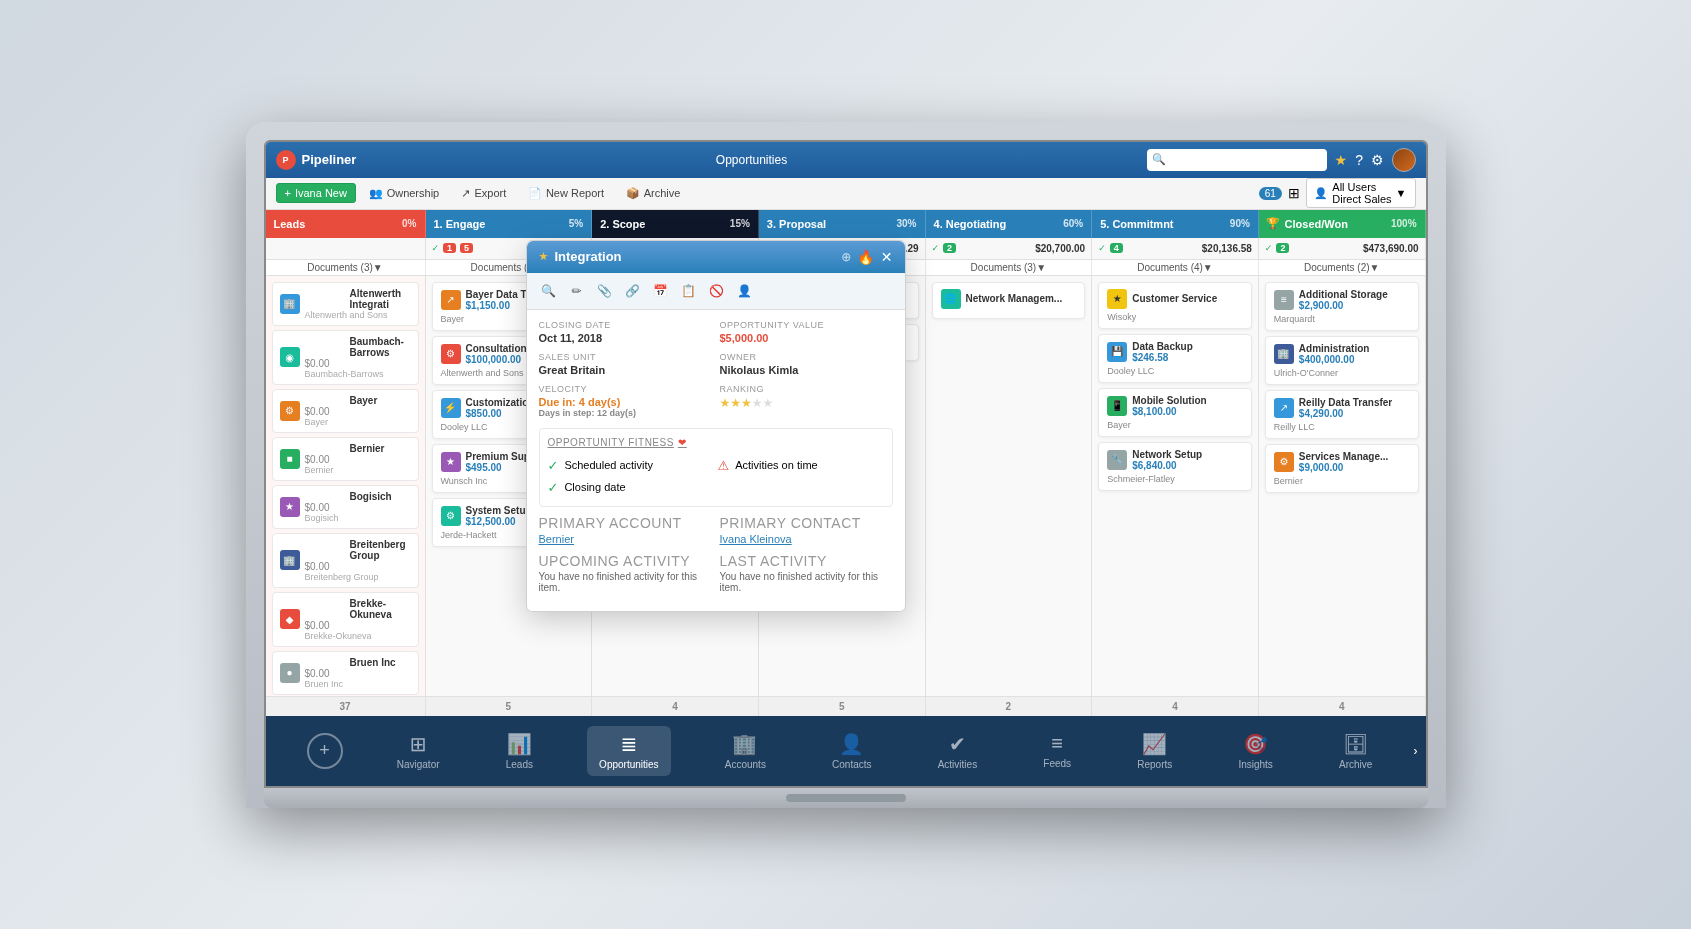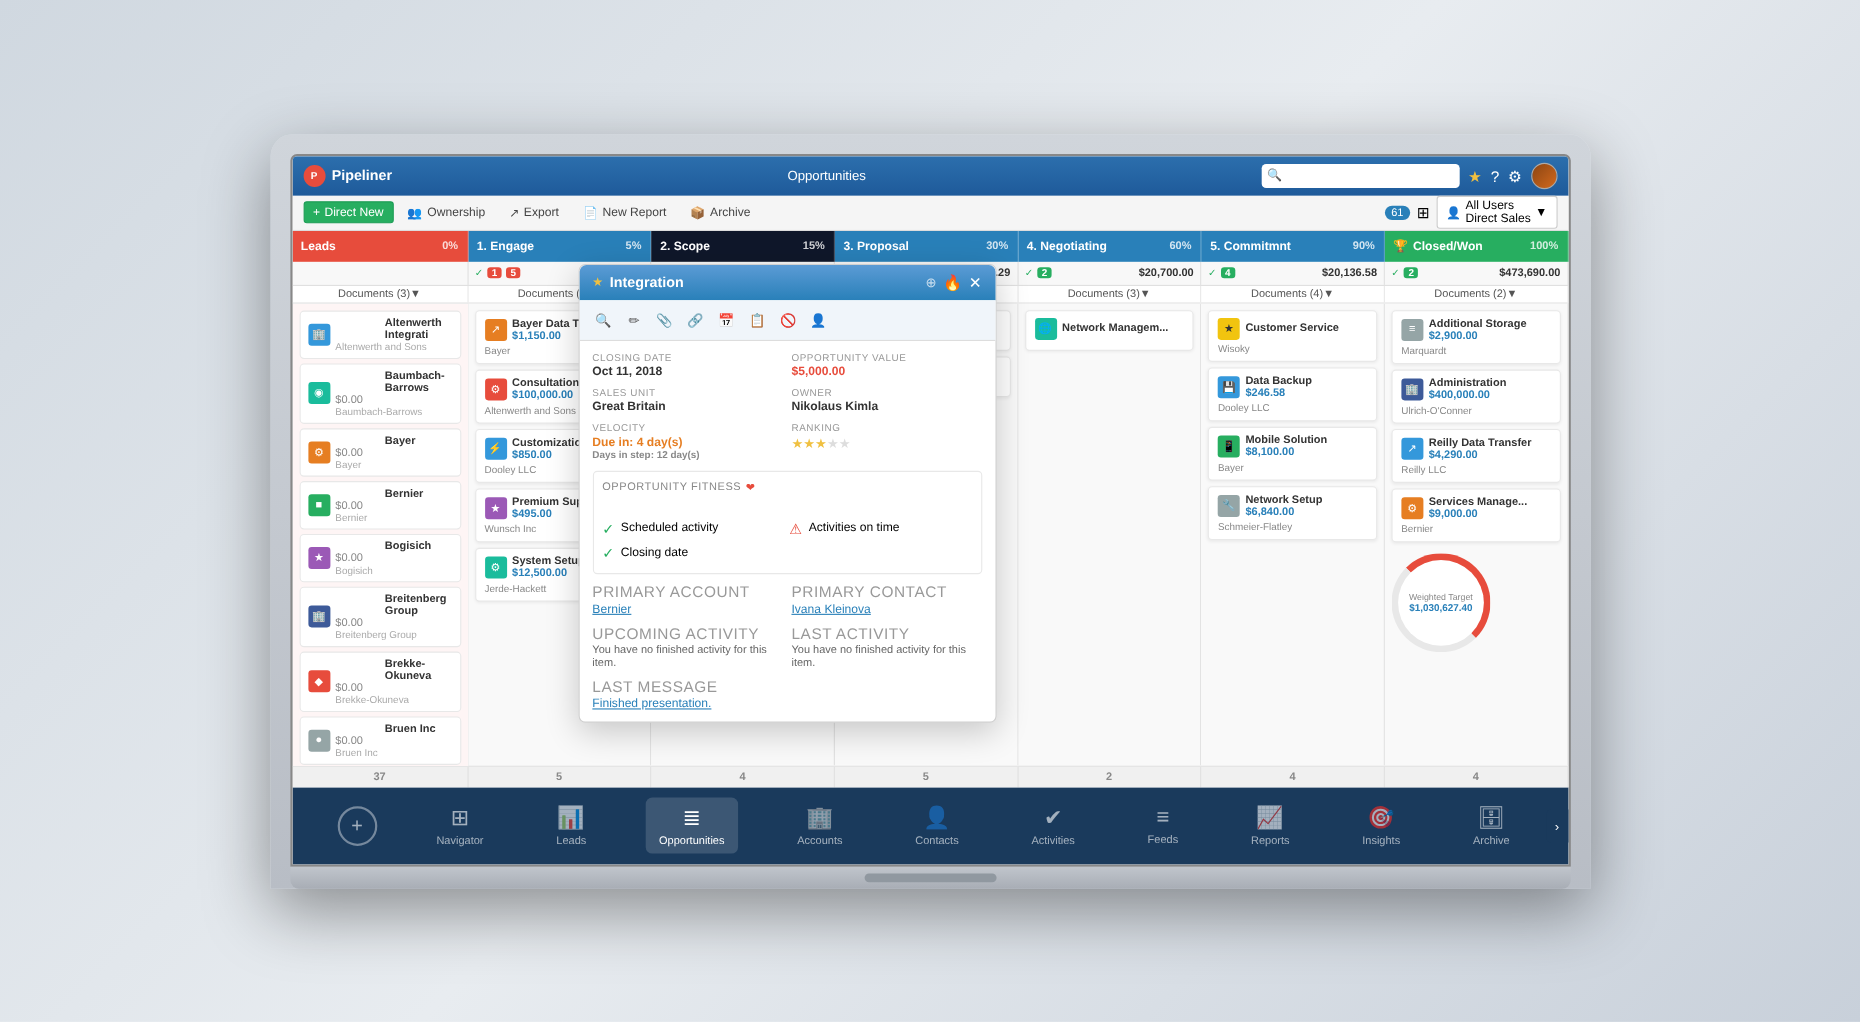--- a/index.html
+++ b/index.html
@@ -423,24 +423,25 @@
       border-radius: 4px;
       padding: 8px;
       margin-bottom: 8px;
     }
 
     .fitness-title {
       font-size: 10px;
       color: #888;
       text-transform: uppercase;
       letter-spacing: 0.5px;
-      margin-bottom: 24px;
+      margin-bottom: 10px;
       display: flex;
       align-items: center;
       gap: 4px;
+      text-decoration: underline;
     }
 
     .fitness-item {
       display: flex;
       align-items: center;
       gap: 6px;
       font-size: 11px;
       margin-bottom: 3px;
     }
 
@@ -611,21 +612,21 @@
         <span class="top-bar-icon">★</span>
         <span class="top-bar-icon white">?</span>
         <span class="top-bar-icon white">⚙</span>
         <div class="avatar"></div>
       </div>
     </div>
 
     <div class="toolbar">
       <div class="toolbar-btn create">
         <span class="toolbar-btn-icon">+</span>
-        <span>Direct New</span>
+        <span>Ivana New</span>
       </div>
       <div class="toolbar-btn">
         <span class="toolbar-btn-icon">👥</span>
         <span>Ownership</span>
       </div>
       <div class="toolbar-btn">
         <span class="toolbar-btn-icon">↗</span>
         <span>Export</span>
       </div>
       <div class="toolbar-btn">
@@ -1046,24 +1047,20 @@
             <div class="deal-card-header">
               <div class="deal-icon icon-orange">⚙</div>
               <div>
                 <div class="deal-name">Services Manage...</div>
                 <div class="deal-amount">$9,000.00</div>
               </div>
             </div>
             <div class="deal-company">Bernier</div>
           </div>
 
-          <div class="wt-circle" style="margin-top:10px;">
-            <div class="wt-label">Weighted Target</div>
-            <div class="wt-amount">$1,030,627.40</div>
-          </div>
         </div>
 
       </div>
 
       <div class="popup-overlay">
         <div class="popup-header">
           <span style="color:#f0c040;">★</span>
           <span class="popup-title">Integration</span>
           <span style="font-size:12px;opacity:0.7;">⊕</span>
           <span style="font-size:14px;">🔥</span>
@@ -1144,24 +1141,20 @@
             <div>
               <div class="popup-section-label">UPCOMING ACTIVITY</div>
               <div class="activity-text">You have no finished activity for this item.</div>
             </div>
             <div>
               <div class="popup-section-label">LAST ACTIVITY</div>
               <div class="activity-text">You have no finished activity for this item.</div>
             </div>
           </div>
 
-          <div>
-            <div class="popup-section-label">LAST MESSAGE</div>
-            <a class="popup-link">Finished presentation.</a>
-          </div>
         </div>
       </div>
 
       <div class="bottom-count-row">
         <div class="bottom-count leads-count">37</div>
         <div class="bottom-count">5</div>
         <div class="bottom-count">4</div>
         <div class="bottom-count">5</div>
         <div class="bottom-count">2</div>
         <div class="bottom-count">4</div>

